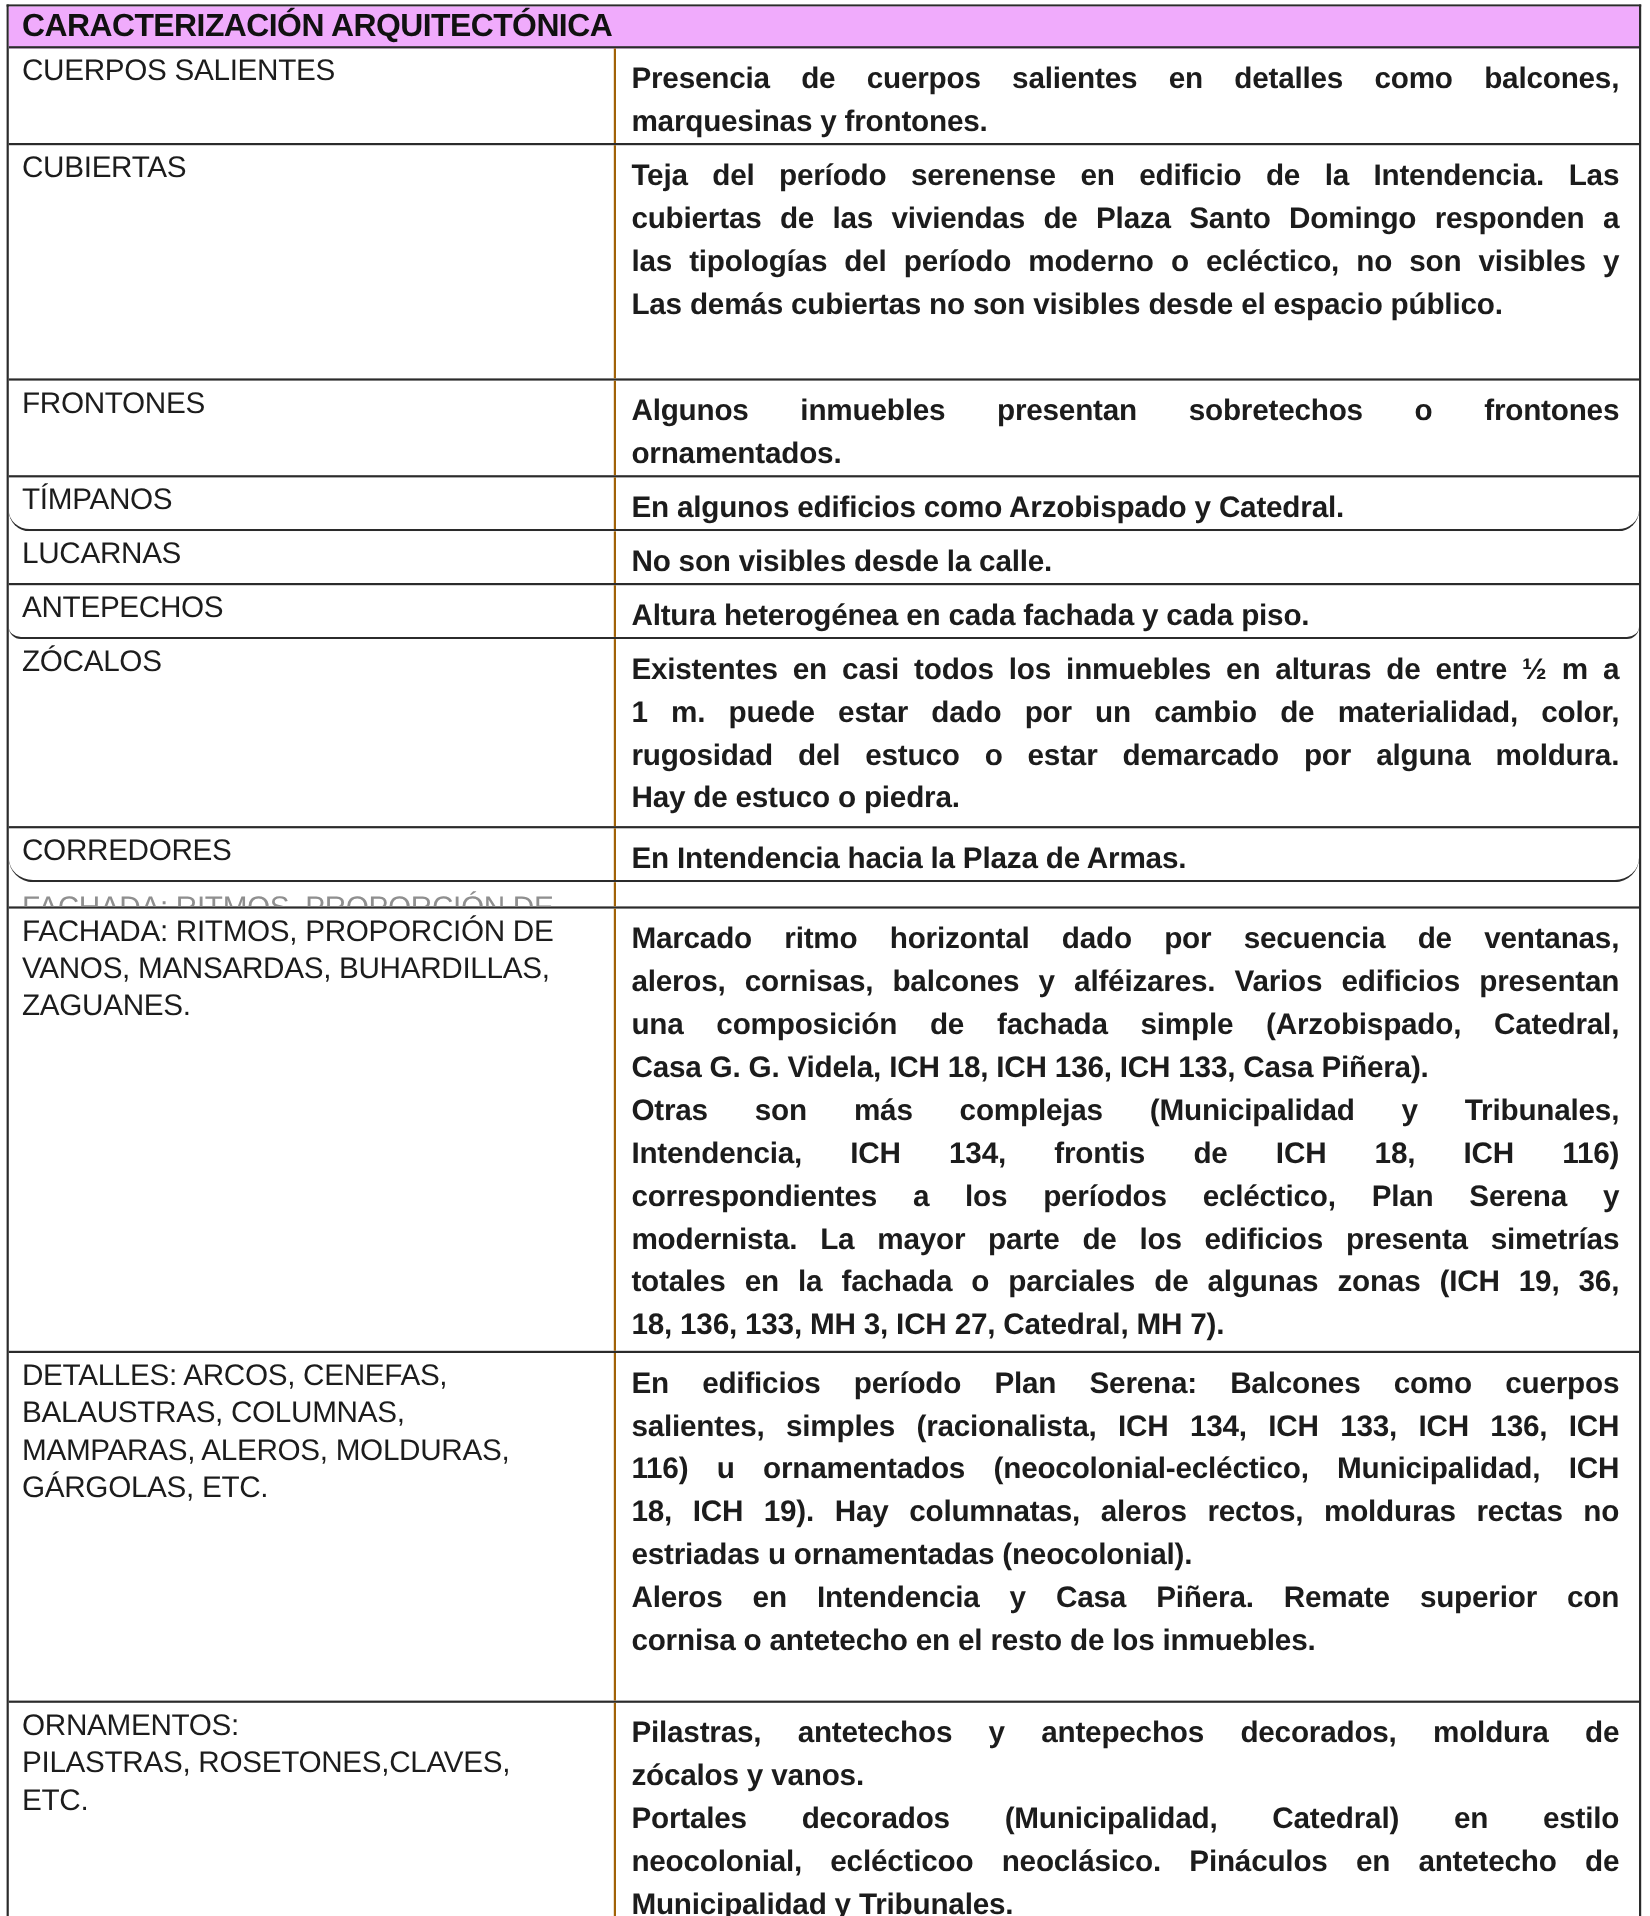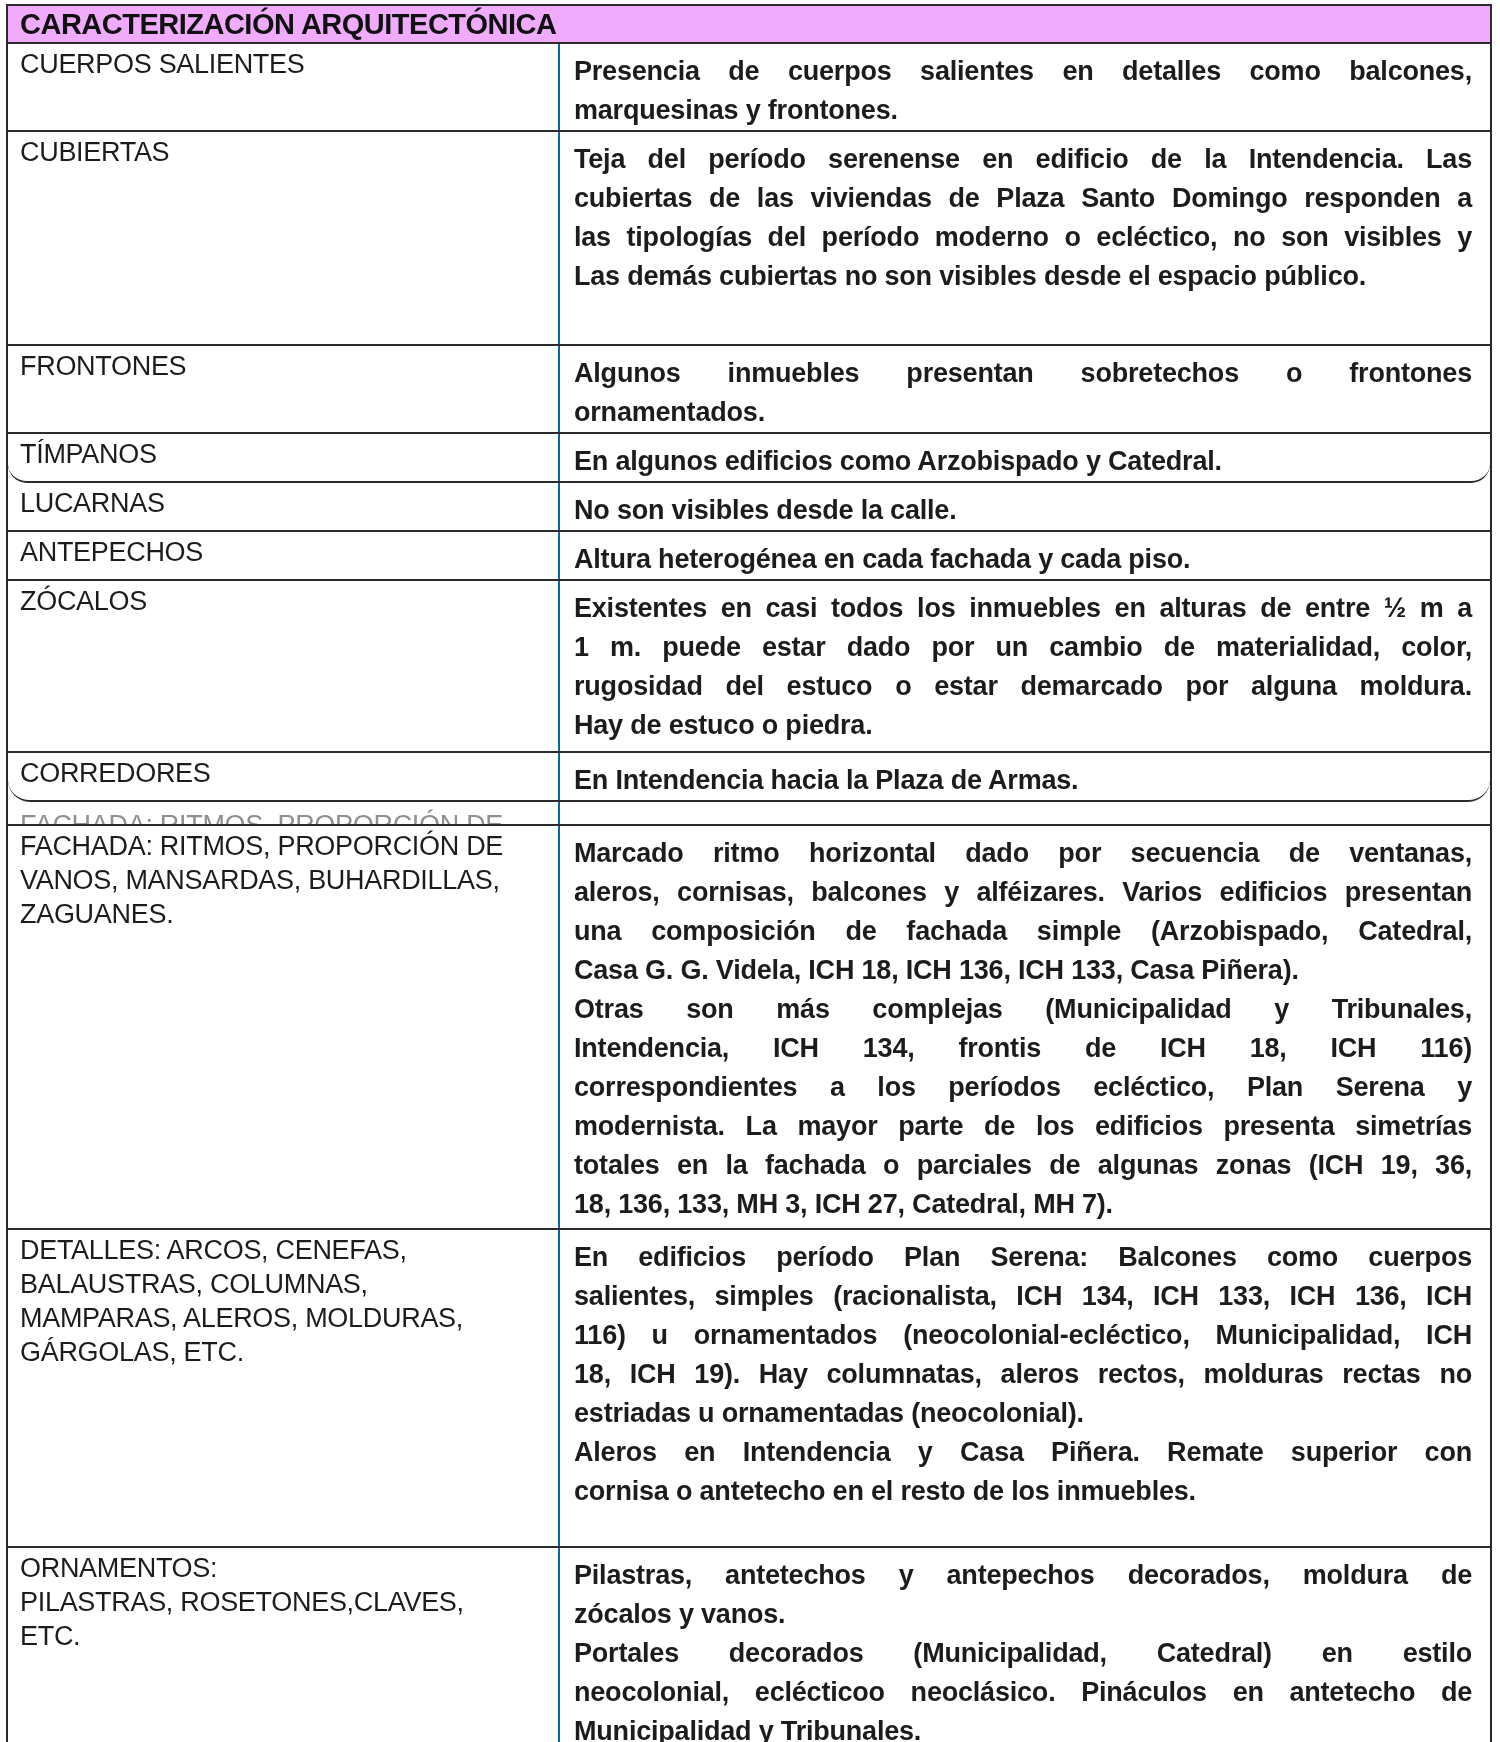--- a/index.html
+++ b/index.html
@@ -34,21 +34,21 @@
   }
   .row {
     display: flex;
     border-bottom: 2px solid #2b2b2b;
     align-items: stretch;
   }
   .row:last-child { border-bottom: none; }
   .cell-label {
     width: 530px;
     padding: 3px 8px 0 12px;
-    border-right: 2px solid #0369a1;
+    border-right: 2px solid #a16207;
     font-size: 27px;
     line-height: 34px;
     white-space: pre-line;
     letter-spacing: -0.3px;
     flex: none;
   }
   .cell-text {
     flex: 1;
     padding: 8px 18px 0 14px;
     font-size: 27px;
@@ -57,21 +57,21 @@
     font-weight: bold;
   }
   .tline { text-align: justify; text-align-last: justify; }
   .tlast { text-align: justify; text-align-last: left; }
   
   .r-cuerpos      { min-height: 84px; }
   .r-cubiertas    { min-height: 212px; }
   .r-frontones    { min-height: 84px; }
   .r-timpanos     { min-height: 44px; border-radius: 19px; }
   .r-lucarnas     { min-height: 44px; }
-  .r-antepechos   { min-height: 44px; }
+  .r-antepechos   { min-height: 44px; border-radius: 11px; }
   .r-zocalos      { min-height: 170px; justify-content: flex-end; }
   .r-corredores   { min-height: 46px; border-radius: 22px; }
   .r-clip         { min-height: 22px; height: 22px; }
   .r-fachada      { min-height: 402px; }
   .r-detalles     { min-height: 316px; }
   .r-ornamentos   { min-height: 202px; }
   
   .r-clip .cell-label,
   .r-clip .cell-text { overflow: hidden; padding-top: 0; }
   .clipfrag {

